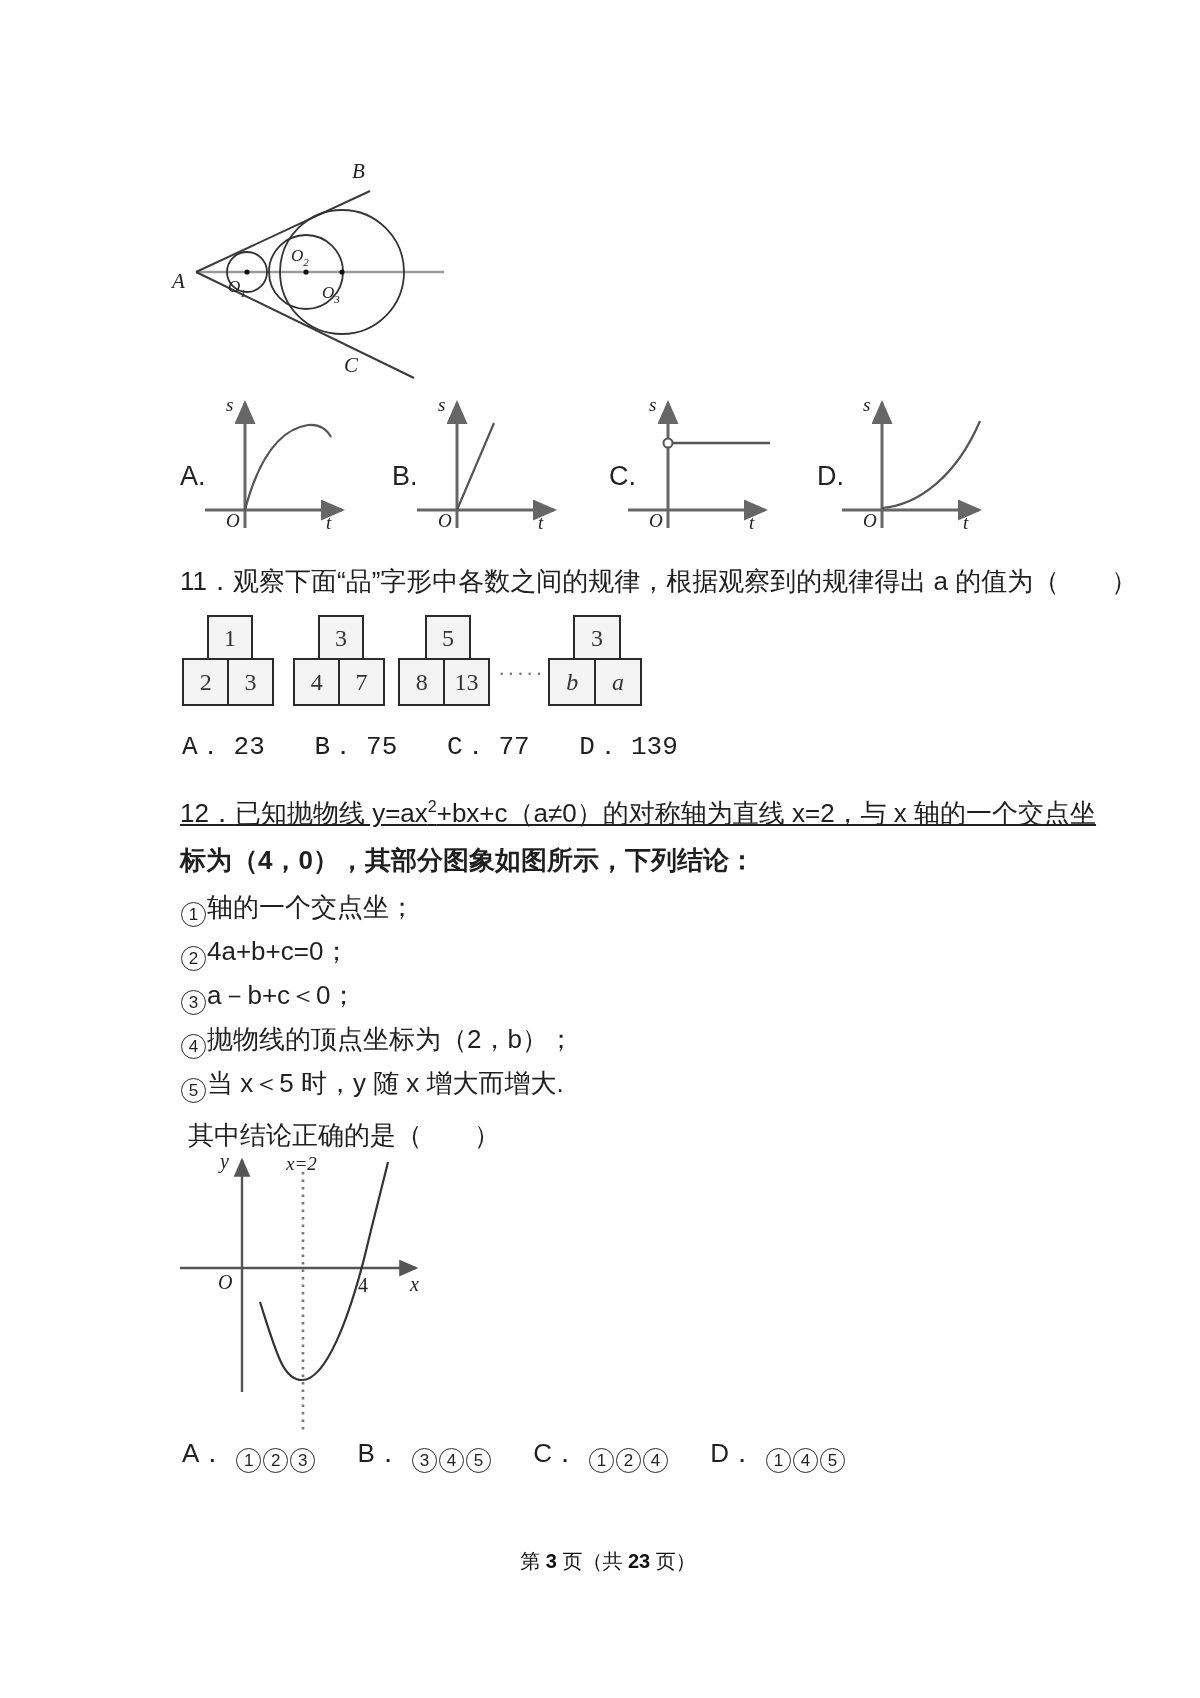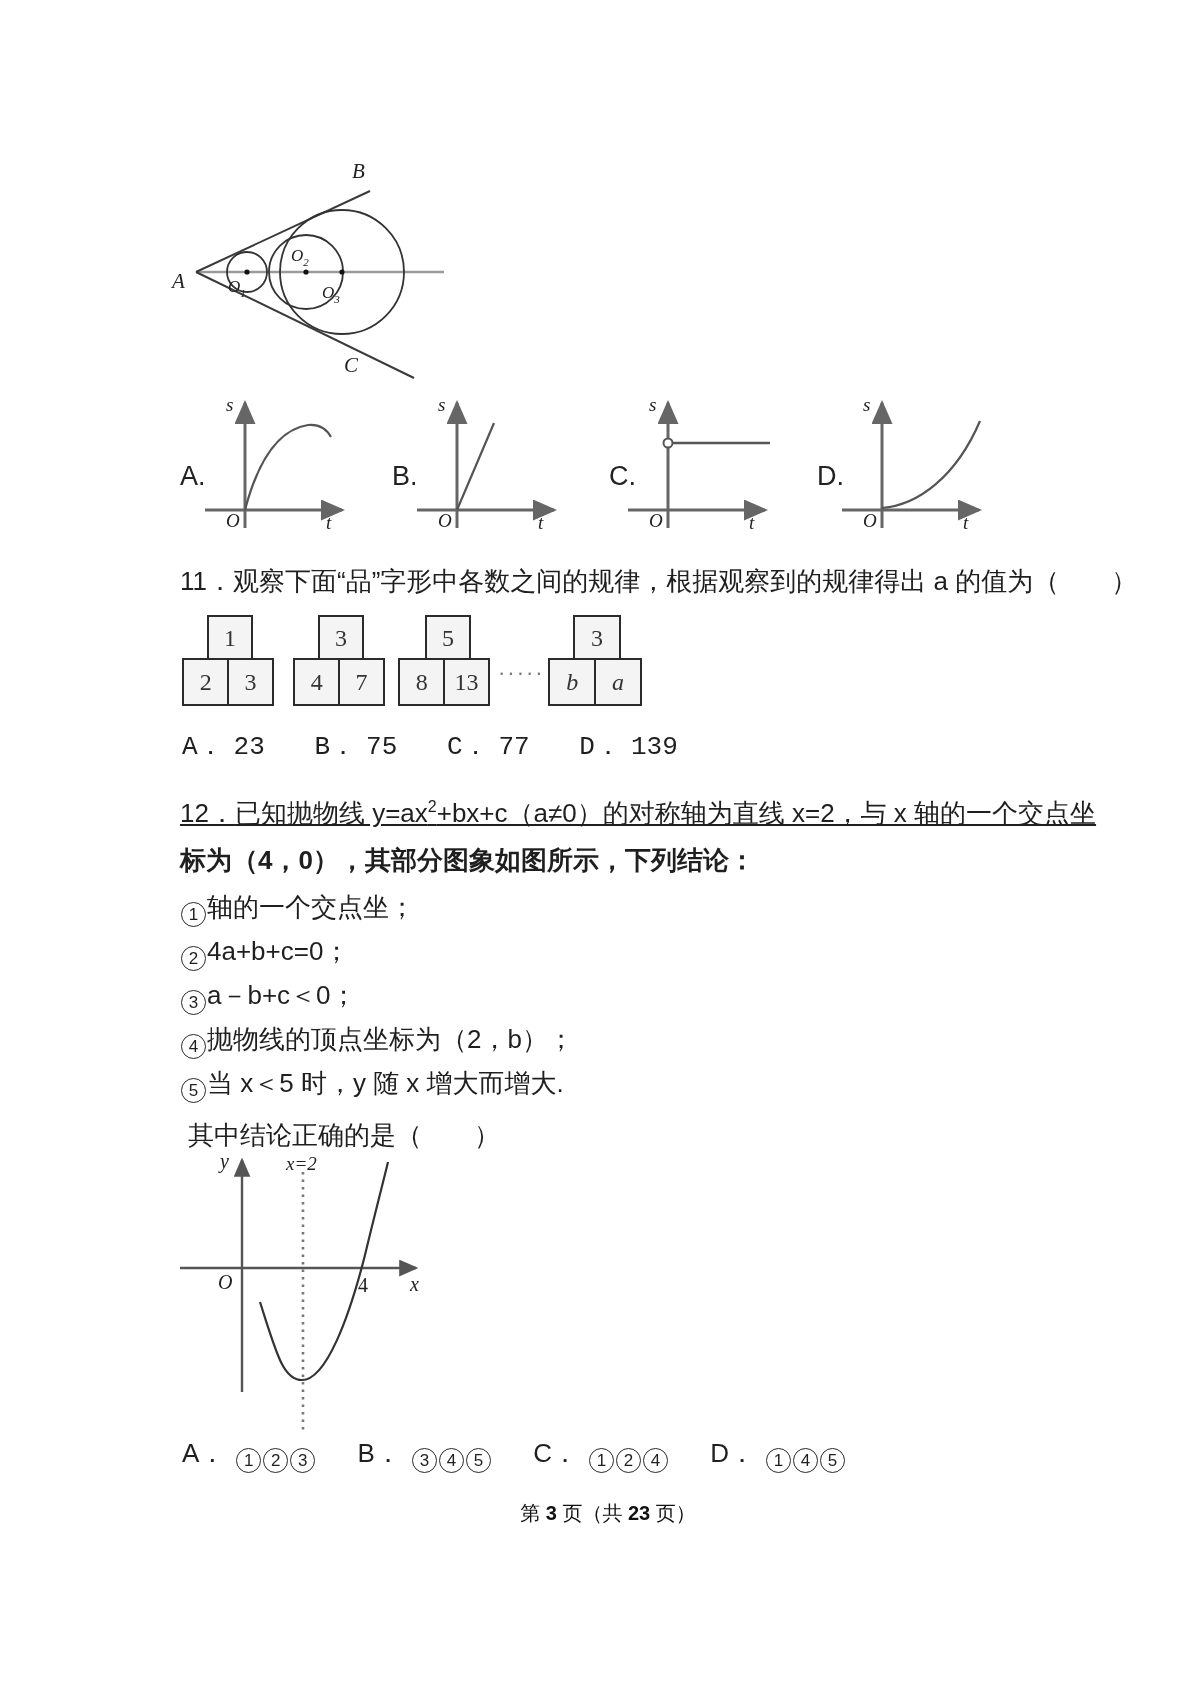--- a/index.html
+++ b/index.html
@@ -173,13 +173,13 @@
   <text x="198" y="142" font-size="20" class="ser">4</text>
 </svg>
 
 <div class="line" style="left:182px;top:1436px;">
   <span class="opt"><span class="opt-label">A．</span><span class="circ">1</span><span class="circ">2</span><span class="circ">3</span></span>
   <span class="opt"><span class="opt-label">B．</span><span class="circ">3</span><span class="circ">4</span><span class="circ">5</span></span>
   <span class="opt"><span class="opt-label">C．</span><span class="circ">1</span><span class="circ">2</span><span class="circ">4</span></span>
   <span class="opt"><span class="opt-label">D．</span><span class="circ">1</span><span class="circ">4</span><span class="circ">5</span></span>
 </div>
 
-<div class="footer" style="top:1500px;margin-left:16px;"><span>第 </span><b>3</b><span> 页（共 </span><b>23</b><span> 页）</span></div>
+<div class="footer" style="top:1548px;margin-left:16px;"><span>第 </span><b>3</b><span> 页（共 </span><b>23</b><span> 页）</span></div>
 
 </body></html>

